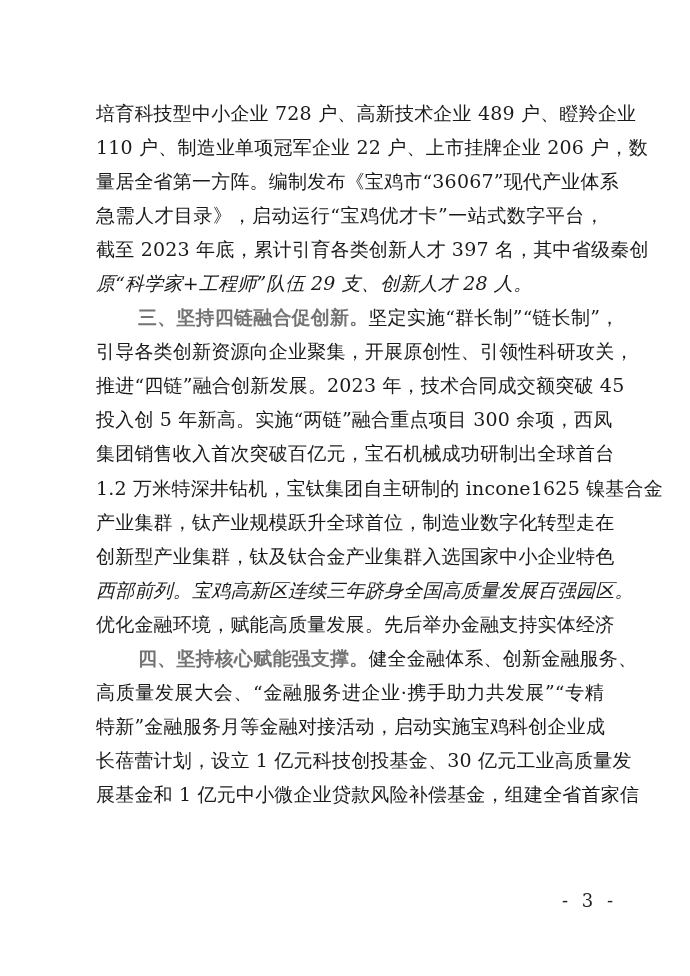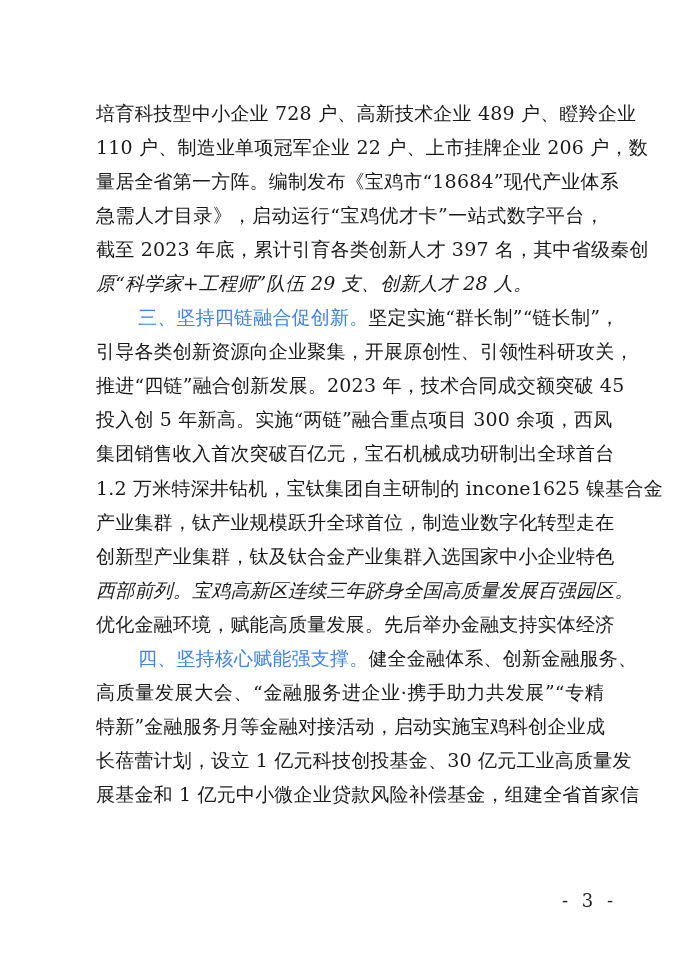--- a/index.html
+++ b/index.html
@@ -41,43 +41,43 @@
   }
   .line.last {
     text-align-last: left;
     font-style: italic;
   }
   .line.indent {
     padding-left: 42px;
   }
   .heading {
     font-family: "DejaVu Sans", "Liberation Sans", sans-serif;
-    font-weight: normal;
-    color: #3b82f6;
+    font-weight: bold;
+    color: #737373;
   }
   .page-number {
     position: absolute;
     left: 558px;
     top: 890px;
     font-family: "DejaVu Serif", "Liberation Serif", serif;
     font-size: 18px;
     color: #222222;
     letter-spacing: 4px;
   }
 </style>
 </head>
 <body>
 
 <div class="page">
   <div class="text-block">
 
     <div>
       <span class="line">培育科技型中小企业 728 户、高新技术企业 489 户、瞪羚企业</span>
       <span class="line">110 户、制造业单项冠军企业 22 户、上市挂牌企业 206 户，数</span>
-      <span class="line">量居全省第一方阵。编制发布《宝鸡市“18684”现代产业体系</span>
+      <span class="line">量居全省第一方阵。编制发布《宝鸡市“36067”现代产业体系</span>
       <span class="line">急需人才目录》，启动运行“宝鸡优才卡”一站式数字平台，</span>
       <span class="line">截至 2023 年底，累计引育各类创新人才 397 名，其中省级秦创</span>
       <span class="line last">原“科学家+工程师”队伍 29 支、创新人才 28 人。</span>
     </div>
 
     <div>
       <span class="line indent"><span class="heading">三、坚持四链融合促创新。</span><span>坚定实施“群长制”“链长制”，</span></span>
       <span class="line">引导各类创新资源向企业聚集，开展原创性、引领性科研攻关，</span>
       <span class="line">推进“四链”融合创新发展。2023 年，技术合同成交额突破 45</span>
       <span class="line">投入创 5 年新高。实施“两链”融合重点项目 300 余项，西凤</span>

